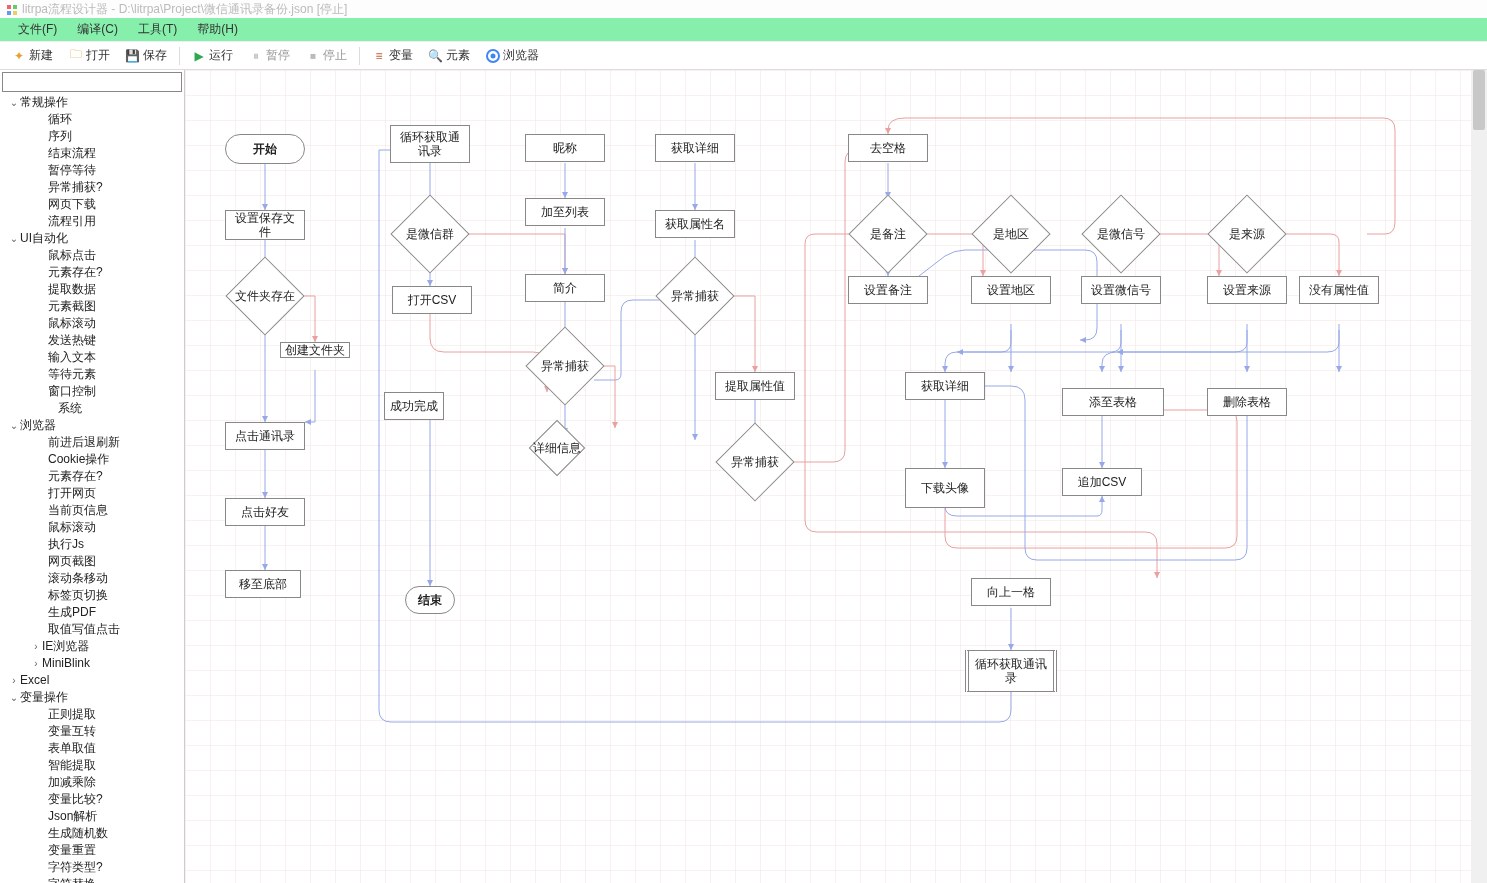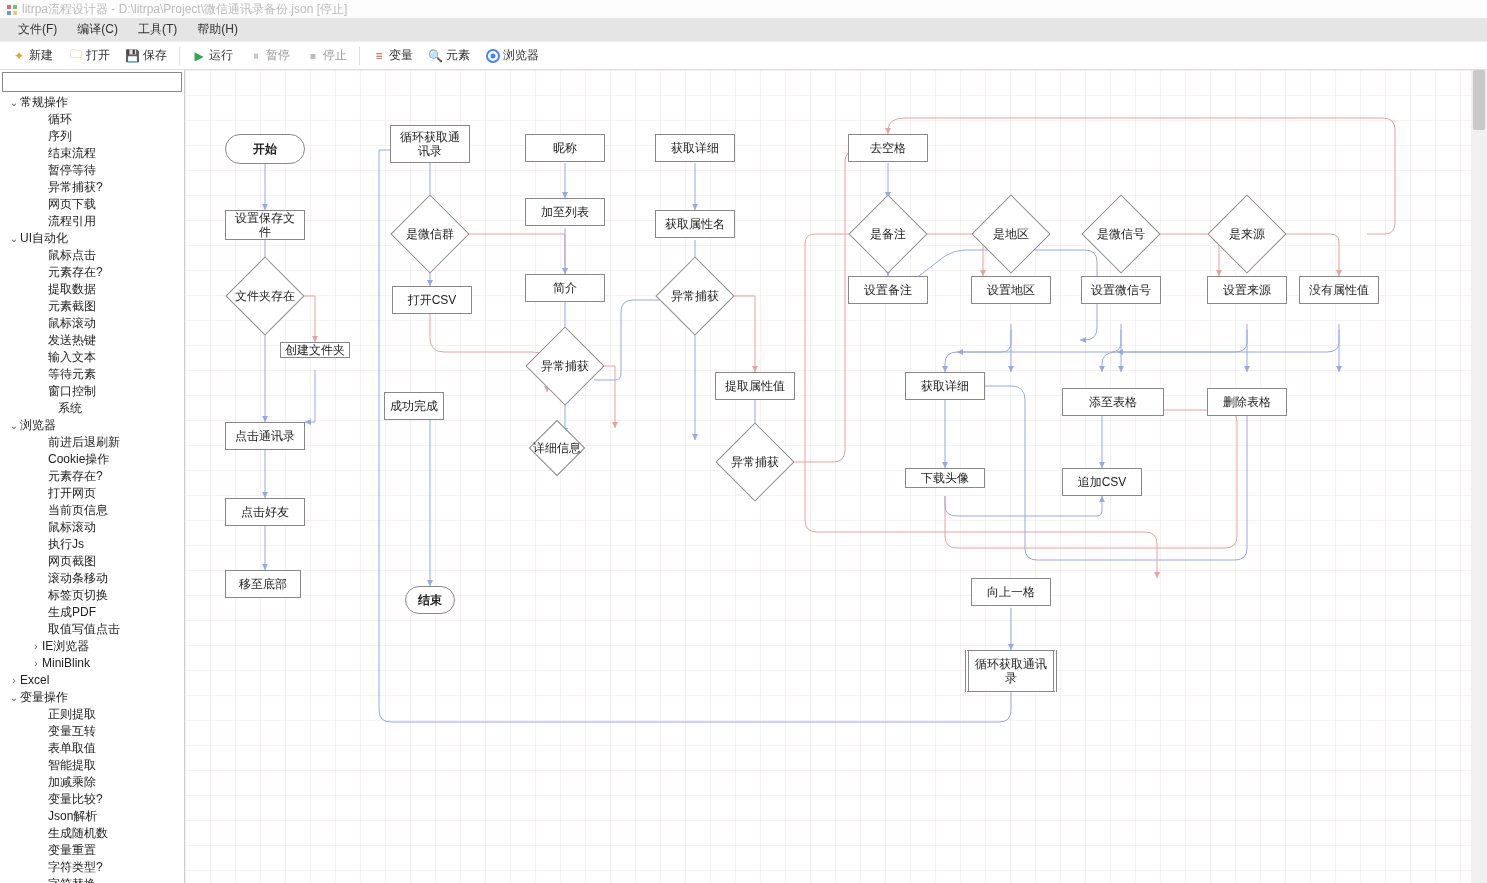--- a/index.html
+++ b/index.html
@@ -1,21 +1,21 @@
 <!DOCTYPE html>
 <html><head>
 <meta charset="utf-8">
 <style>
 * { margin: 0; padding: 0; box-sizing: border-box; font-family: "Microsoft YaHei", SimSun, Arial, sans-serif; }
 html, body { width: 1487px; height: 883px; overflow: hidden; background: #fff; }
 
 .titlebar { height: 18px; padding-left: 6px; font-size: 12px; color: #bbb; line-height: 18px; background: #fdfdfd; display: flex; align-items: center; }
 .titlebar .logo { width: 12px; height: 12px; margin-right: 4px; display:inline-block; }
 
-.menubar { height: 24px; background: #e5e5e5; border-bottom: 1px solid #eee; display: flex; align-items: center; padding-left: 8px; }
+.menubar { height: 24px; background: #86efac; border-bottom: 1px solid #eee; display: flex; align-items: center; padding-left: 8px; }
 .menubar .menu-item { font-size: 12px; color: #333; padding: 3px 10px; cursor: default; }
 
 .toolbar { height: 28px; background: #fff; border-bottom: 1px solid #ddd; display: flex; align-items: center; padding-left: 4px; }
 .toolbar .tool { display: flex; align-items: center; font-size: 12px; color: #333; padding: 2px 6px; margin: 0 2px; cursor: default; }
 .toolbar .tool.disabled { color: #999; }
 .toolbar .sep { width: 1px; height: 18px; background: #ddd; margin: 0 4px; }
 .tb-icon { width: 14px; height: 14px; margin-right: 3px; display:inline-flex; align-items:center; justify-content:center; font-size:12px; }
 
 .main { display: flex; height: calc(883px - 18px - 24px - 28px); }
 
@@ -324,21 +324,21 @@
 
       <div class="node dia" style="left:1034px; top:136px">
           <span class="lbl">是来源</span>
         </div>
       <div class="node rect" style="left:1022px; top:206px; width:80px; height:28px">设置来源</div>
       <div class="node rect" style="left:1114px; top:206px; width:80px; height:28px">没有属性值</div>
 
       <div class="node rect" style="left:720px; top:302px; width:80px; height:28px">获取详细</div>
       <div class="node rect" style="left:877px; top:318px; width:102px; height:28px">添至表格</div>
       <div class="node rect" style="left:1022px; top:318px; width:80px; height:28px">删除表格</div>
-      <div class="node rect" style="left:720px; top:398px; width:80px; height:20px">下载头像</div>
+      <div class="node rect" style="left:720px; top:398px; width:80px; height:40px">下载头像</div>
       <div class="node rect" style="left:877px; top:398px; width:80px; height:28px">追加CSV</div>
 
       <div class="node rect" style="left:786px; top:508px; width:80px; height:28px">向上一格</div>
       <div class="node subr" style="left:780px; top:580px; width:92px; height:42px">循环获取通讯录</div>
 
     </div>
     <div class="scrollbar-v">
       <div class="thumb" style="top:0; height:60px"></div>
     </div>
   </div>

